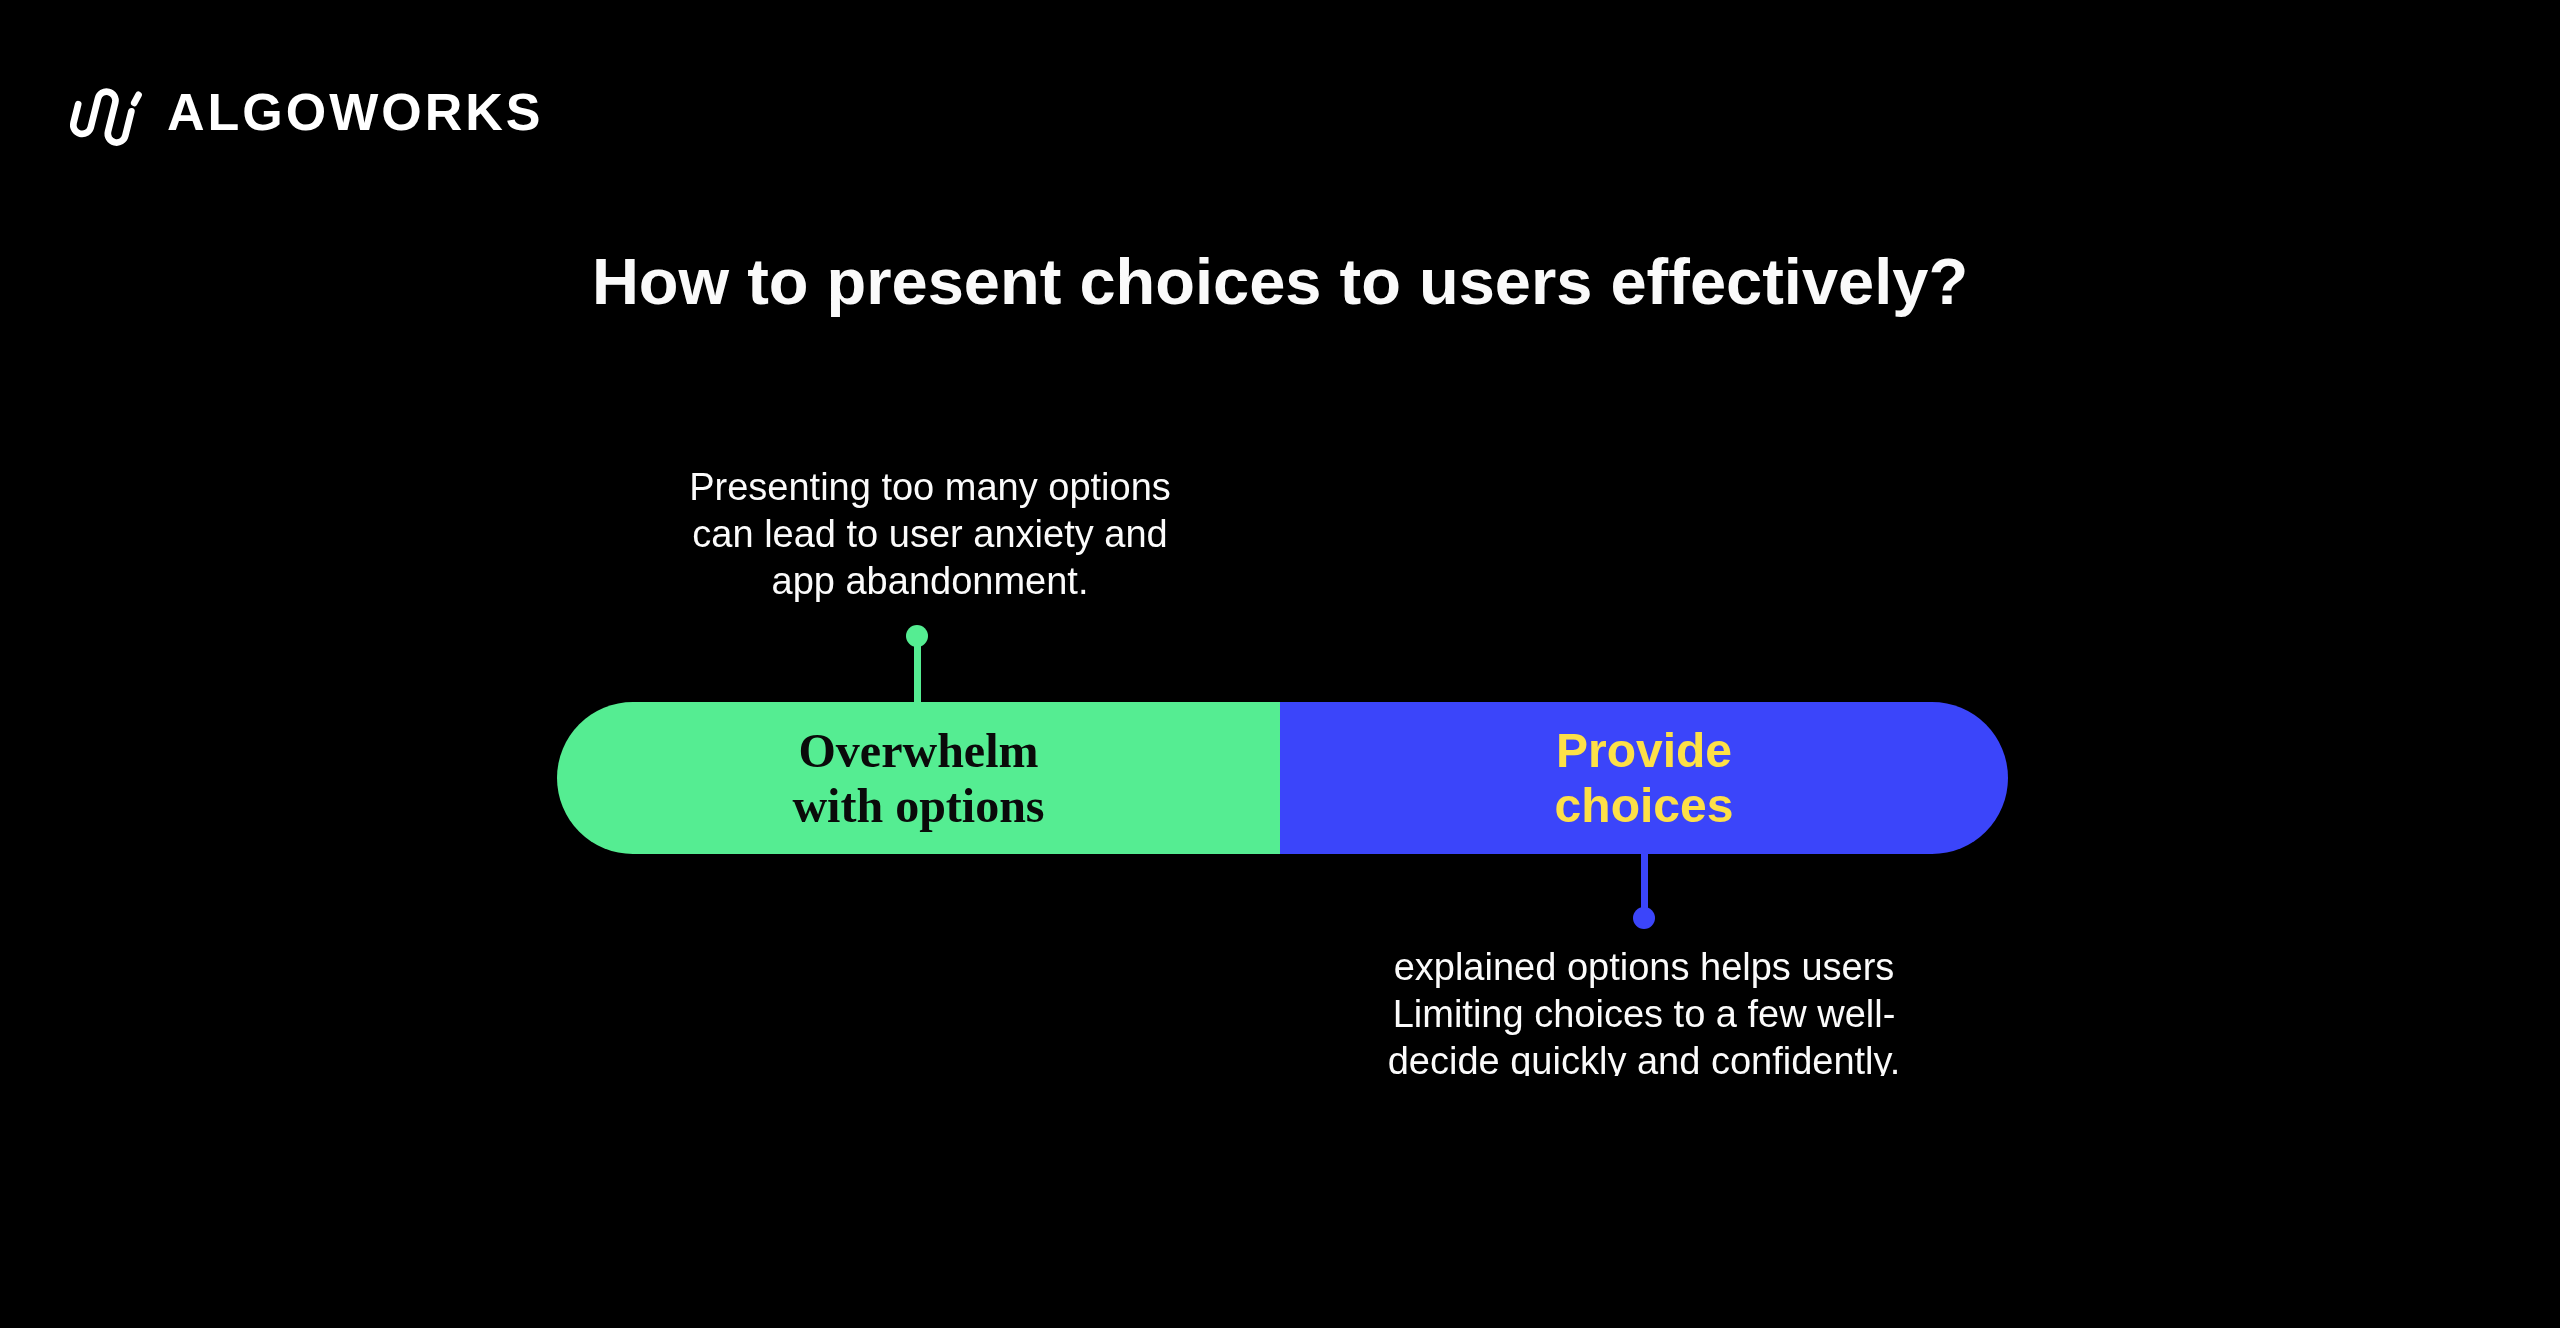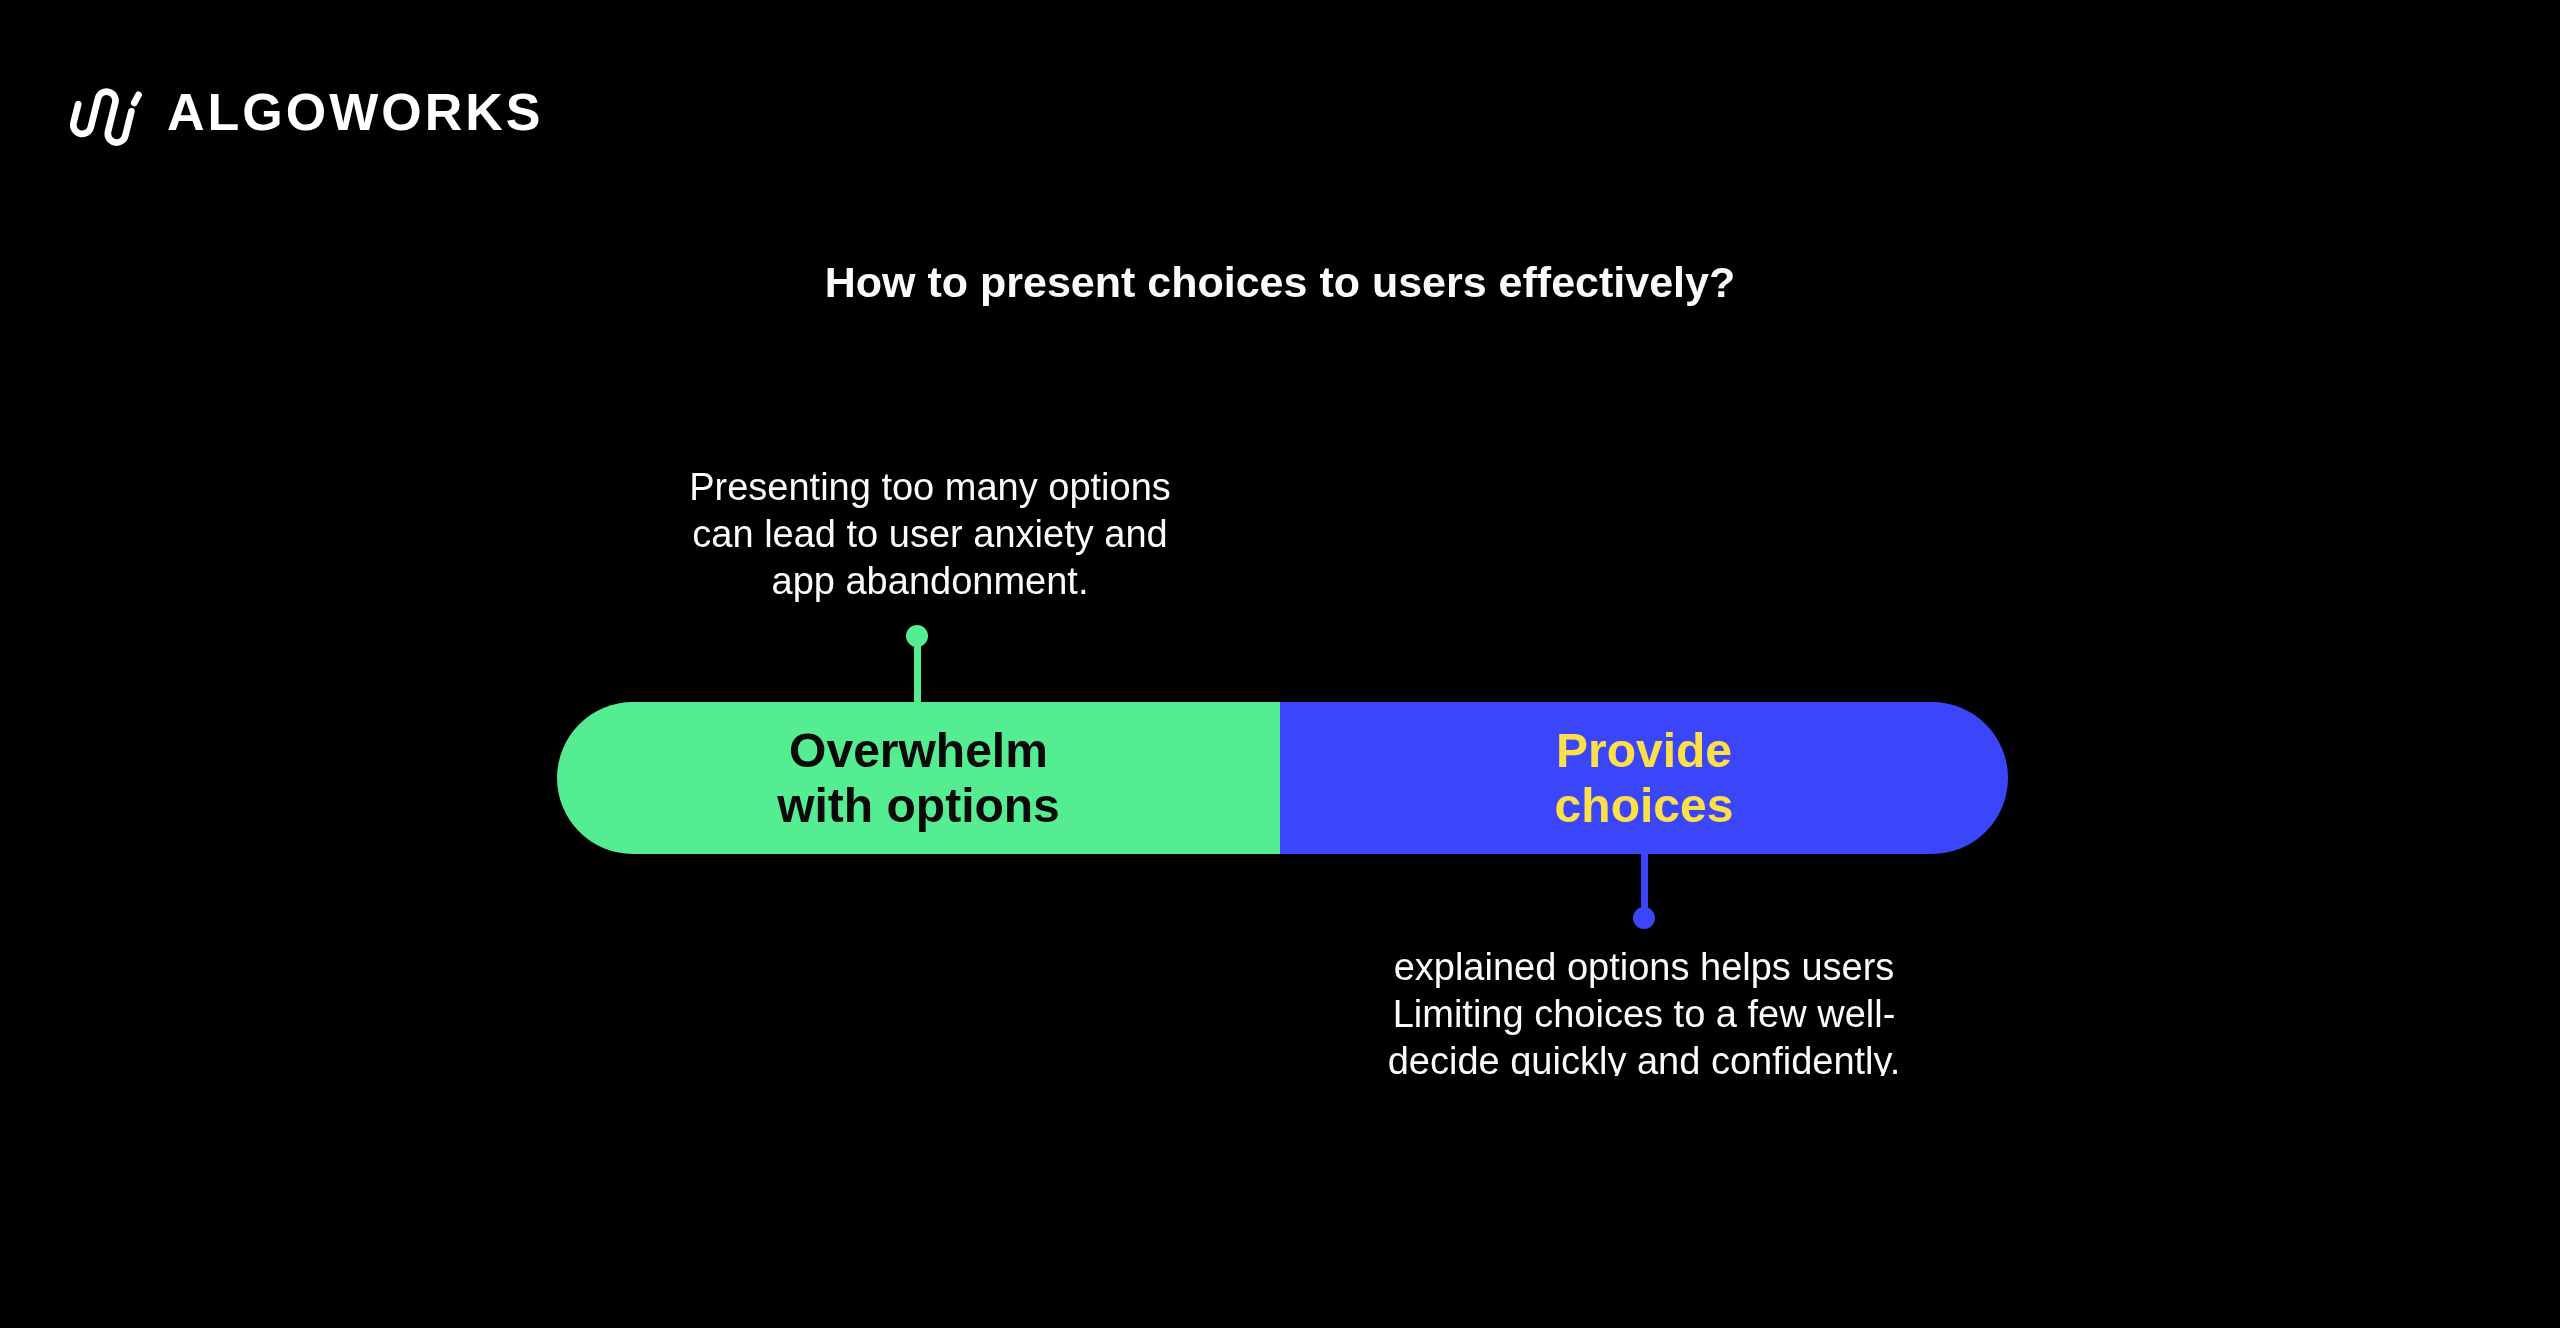--- a/index.html
+++ b/index.html
@@ -29,21 +29,21 @@
     font-size: 52px;
     font-weight: 700;
     letter-spacing: 3px;
   }
   .title {
     position: absolute;
     left: 0;
     width: 100%;
     top: 245px;
     text-align: center;
-    font-size: 43px;
+    font-size: 65px;
     line-height: 74px;
     font-weight: 700;
     color: #fafafa;
   }
   .desc {
     position: absolute;
     width: 800px;
     text-align: center;
     font-size: 38px;
     line-height: 47px;
@@ -75,21 +75,21 @@
     border-radius: 76px;
     overflow: hidden;
     display: flex;
   }
   .segment {
     display: flex;
     align-items: center;
     justify-content: center;
     height: 100%;
   }
-  .segment-left  { width: 723px; }
+  .segment-left  { width: 723px; font-family: Liberation Serif, serif; }
   .segment-right { flex: 1; }
   .segment-label {
     text-align: center;
     font-size: 48px;
     line-height: 55px;
     font-weight: 700;
   }
 </style>
 </head>
 <body>

